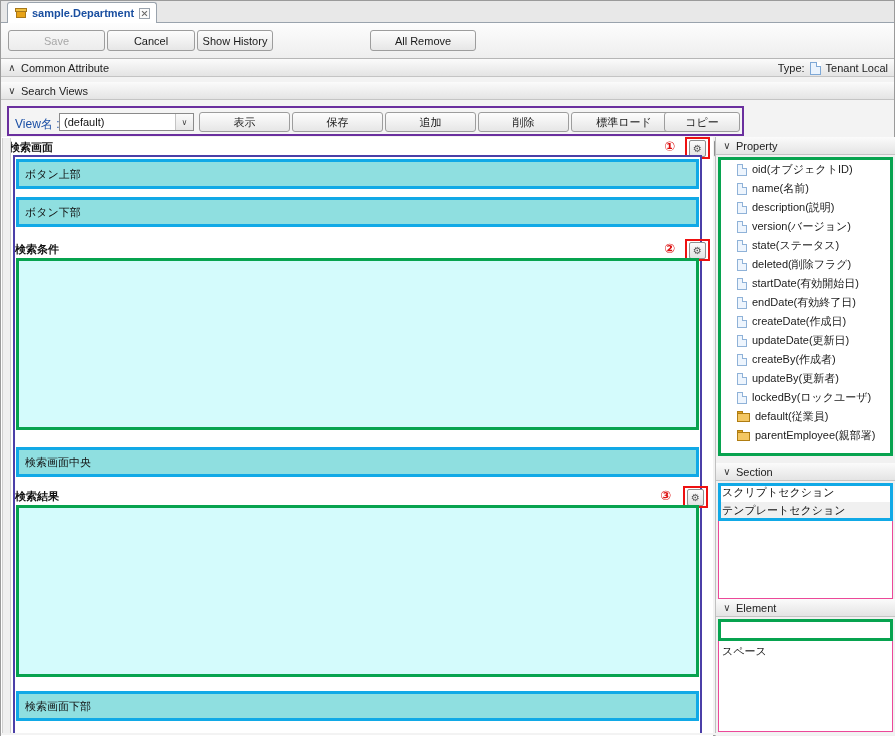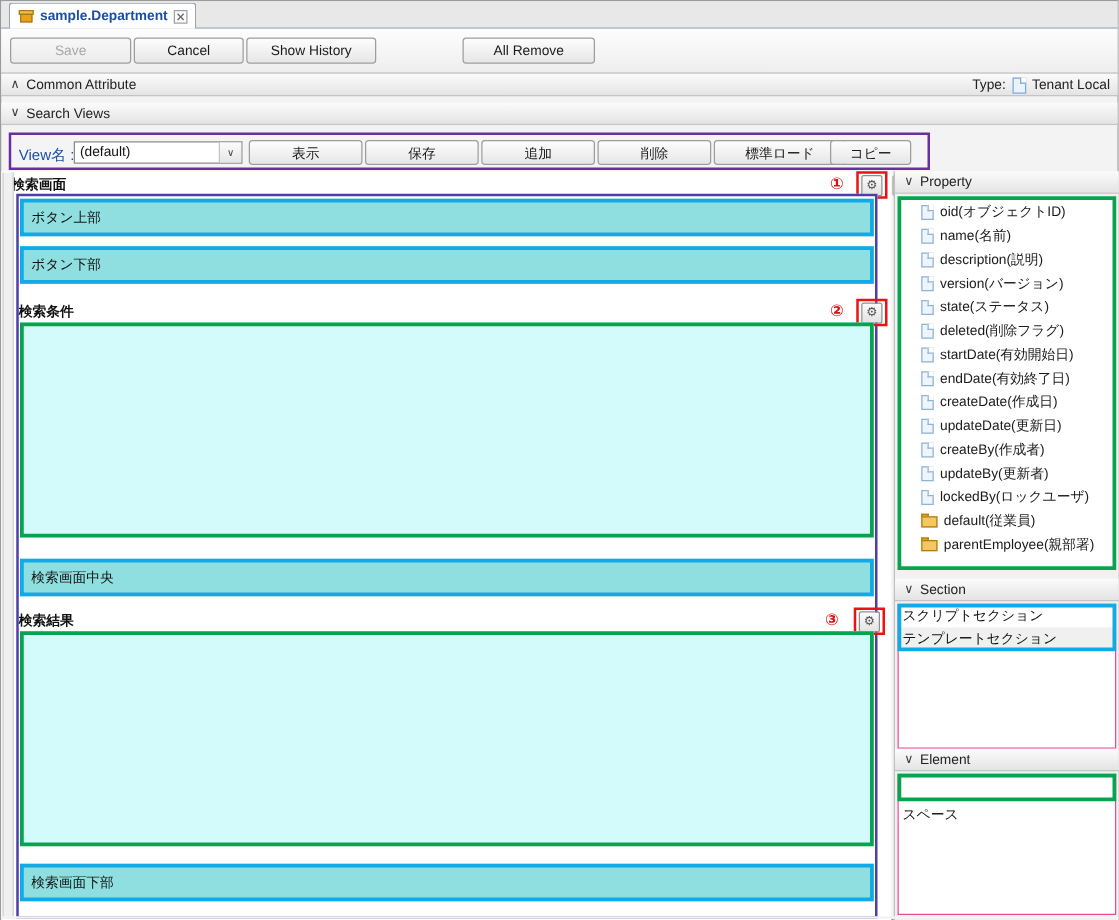--- a/index.html
+++ b/index.html
@@ -250,21 +250,21 @@
           <i class="body"></i>
         </span>
       <span class="tab-title">sample.Department</span>
       <span class="tab-close"></span>
     </div>
   </div>
 
   <div class="toolbar">
     <div class="btn disabled" style="left:7px; width:97px;">Save</div>
     <div class="btn" style="left:106px; width:88px;">Cancel</div>
-    <div class="btn" style="left:196px; width:104px;">Show History</div>
+    <div class="btn" style="left:196px; width:76px;">Show History</div>
     <div class="btn" style="left:369px; width:106px;">All Remove</div>
   </div>
 
   <div class="secbar" style="top:58px;">
     <span class="chev">∧</span>
     <span class="secbar-label">Common Attribute</span>
     <span class="type-wrap">
       <span>Type:</span>
       <span class="doc-icon"></span>
       <span>Tenant Local</span>
@@ -280,21 +280,21 @@
     <span class="viewlabel">View名 :</span>
     <div class="combo">
       <span class="combo-text">(default)</span>
       <span class="combo-arrow">∨</span>
     </div>
     <div class="vbtn" style="left:190px; width:91px;">表示</div>
     <div class="vbtn" style="left:283px; width:91px;">保存</div>
     <div class="vbtn" style="left:376px; width:91px;">追加</div>
     <div class="vbtn" style="left:469px; width:91px;">削除</div>
     <div class="vbtn" style="left:562px; width:106px;">標準ロード</div>
-    <div class="vbtn" style="left:655px; width:65px;">コピー</div>
+    <div class="vbtn" style="left:655px; width:76px;">コピー</div>
   </div>
 
   <div class="canvas">
 
     <div class="grouplabel" style="left:8px; top:3px;">検索画面</div>
     <div class="marker" style="left:663px; top:2px;">①</div>
     <div class="redbox" style="left:684px; top:0px; width:25px; height:22px;"></div>
     <div class="gear-btn" style="left:688px; top:3px;">
       <span class="gear-glyph">⚙</span>
     </div>

